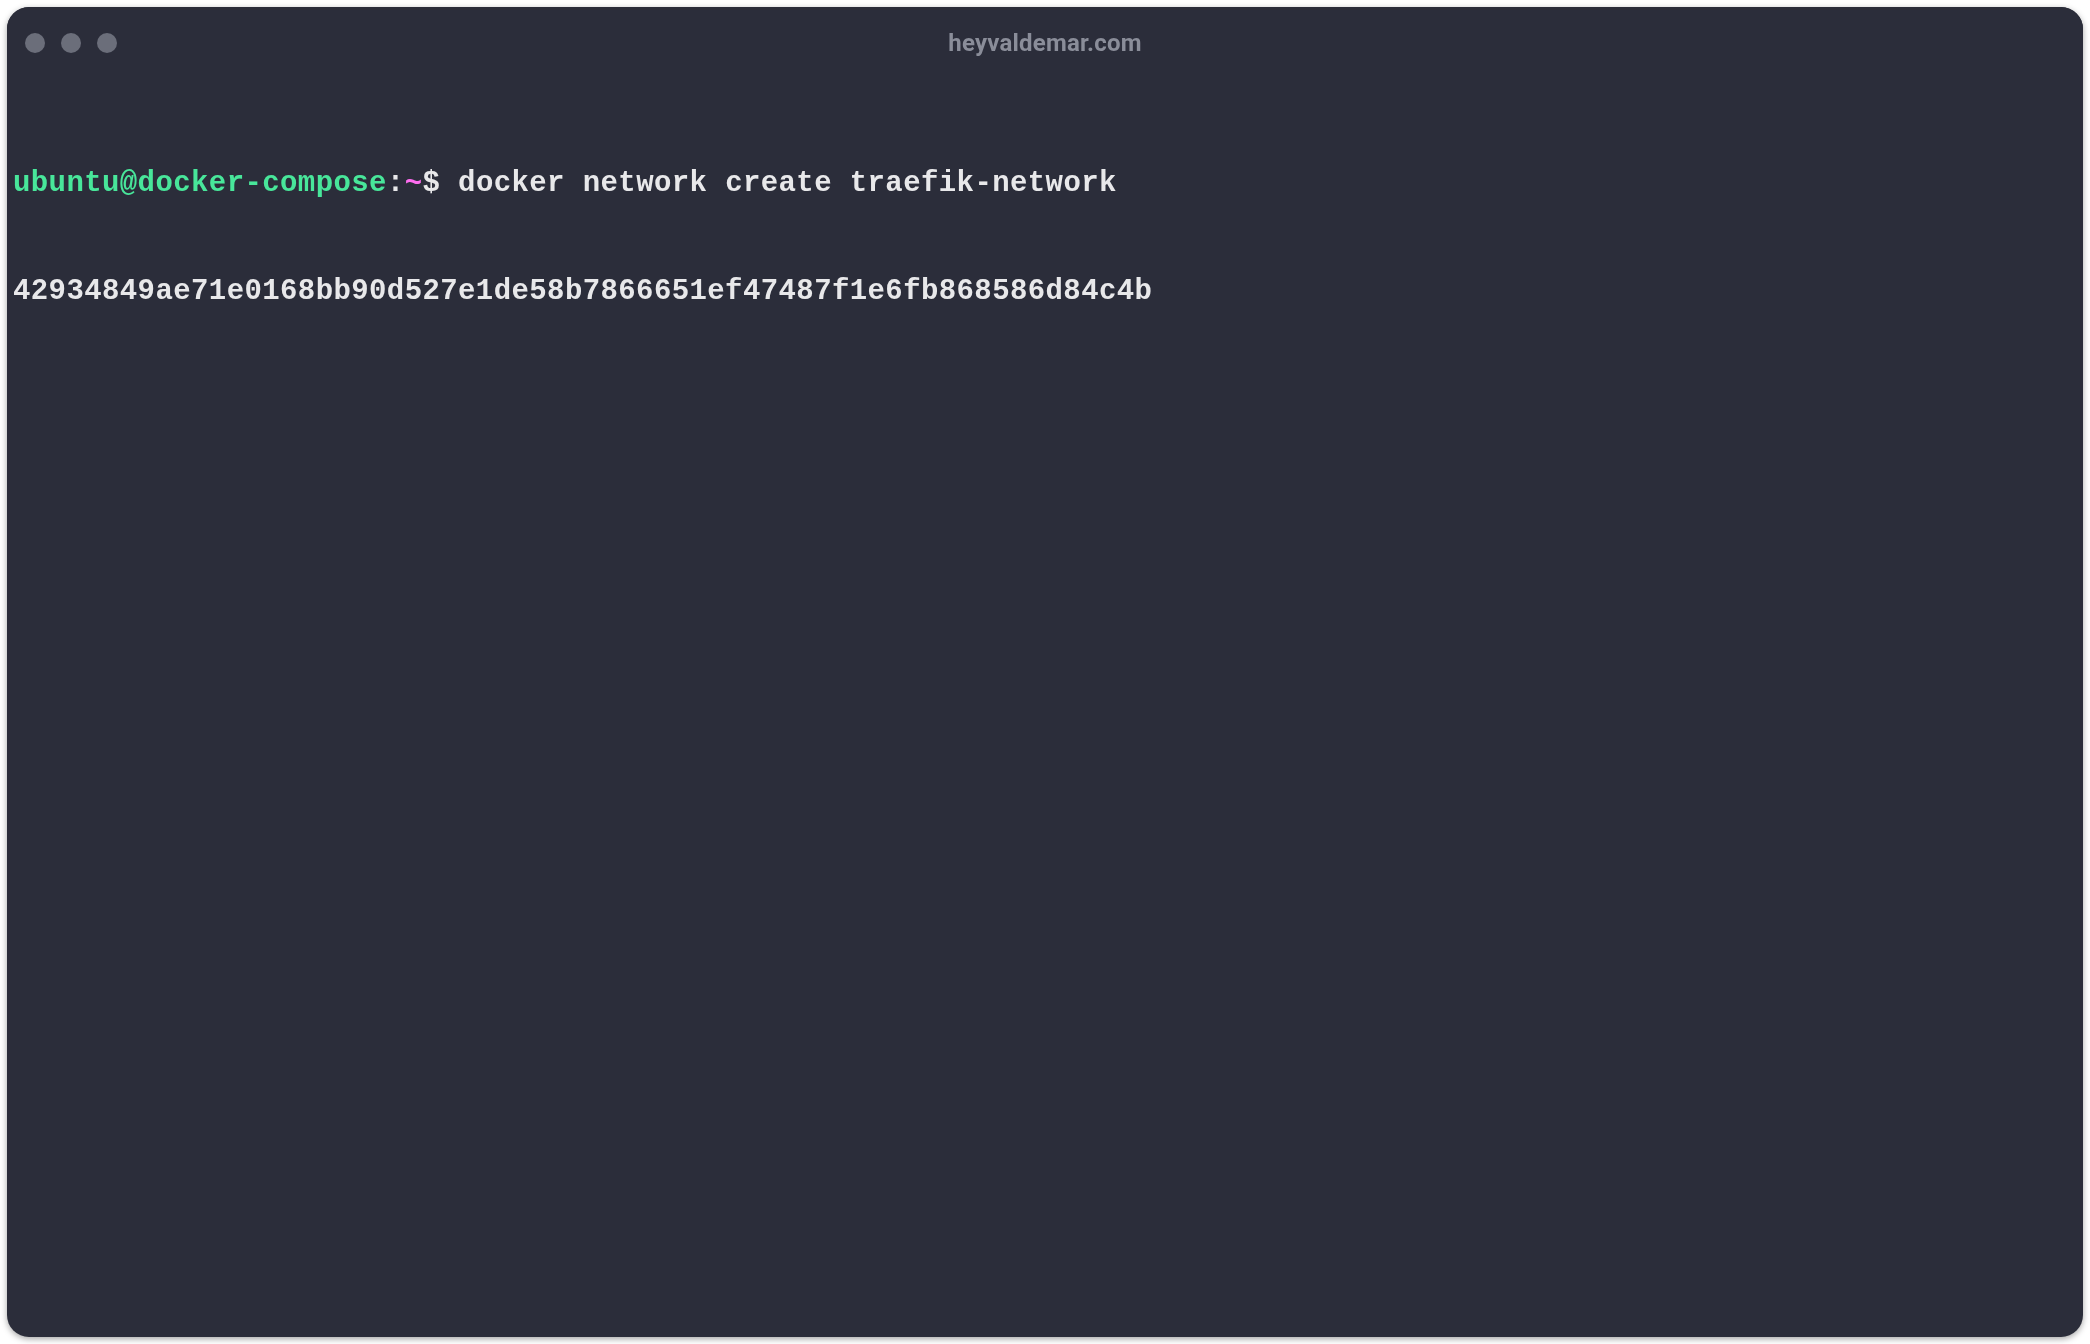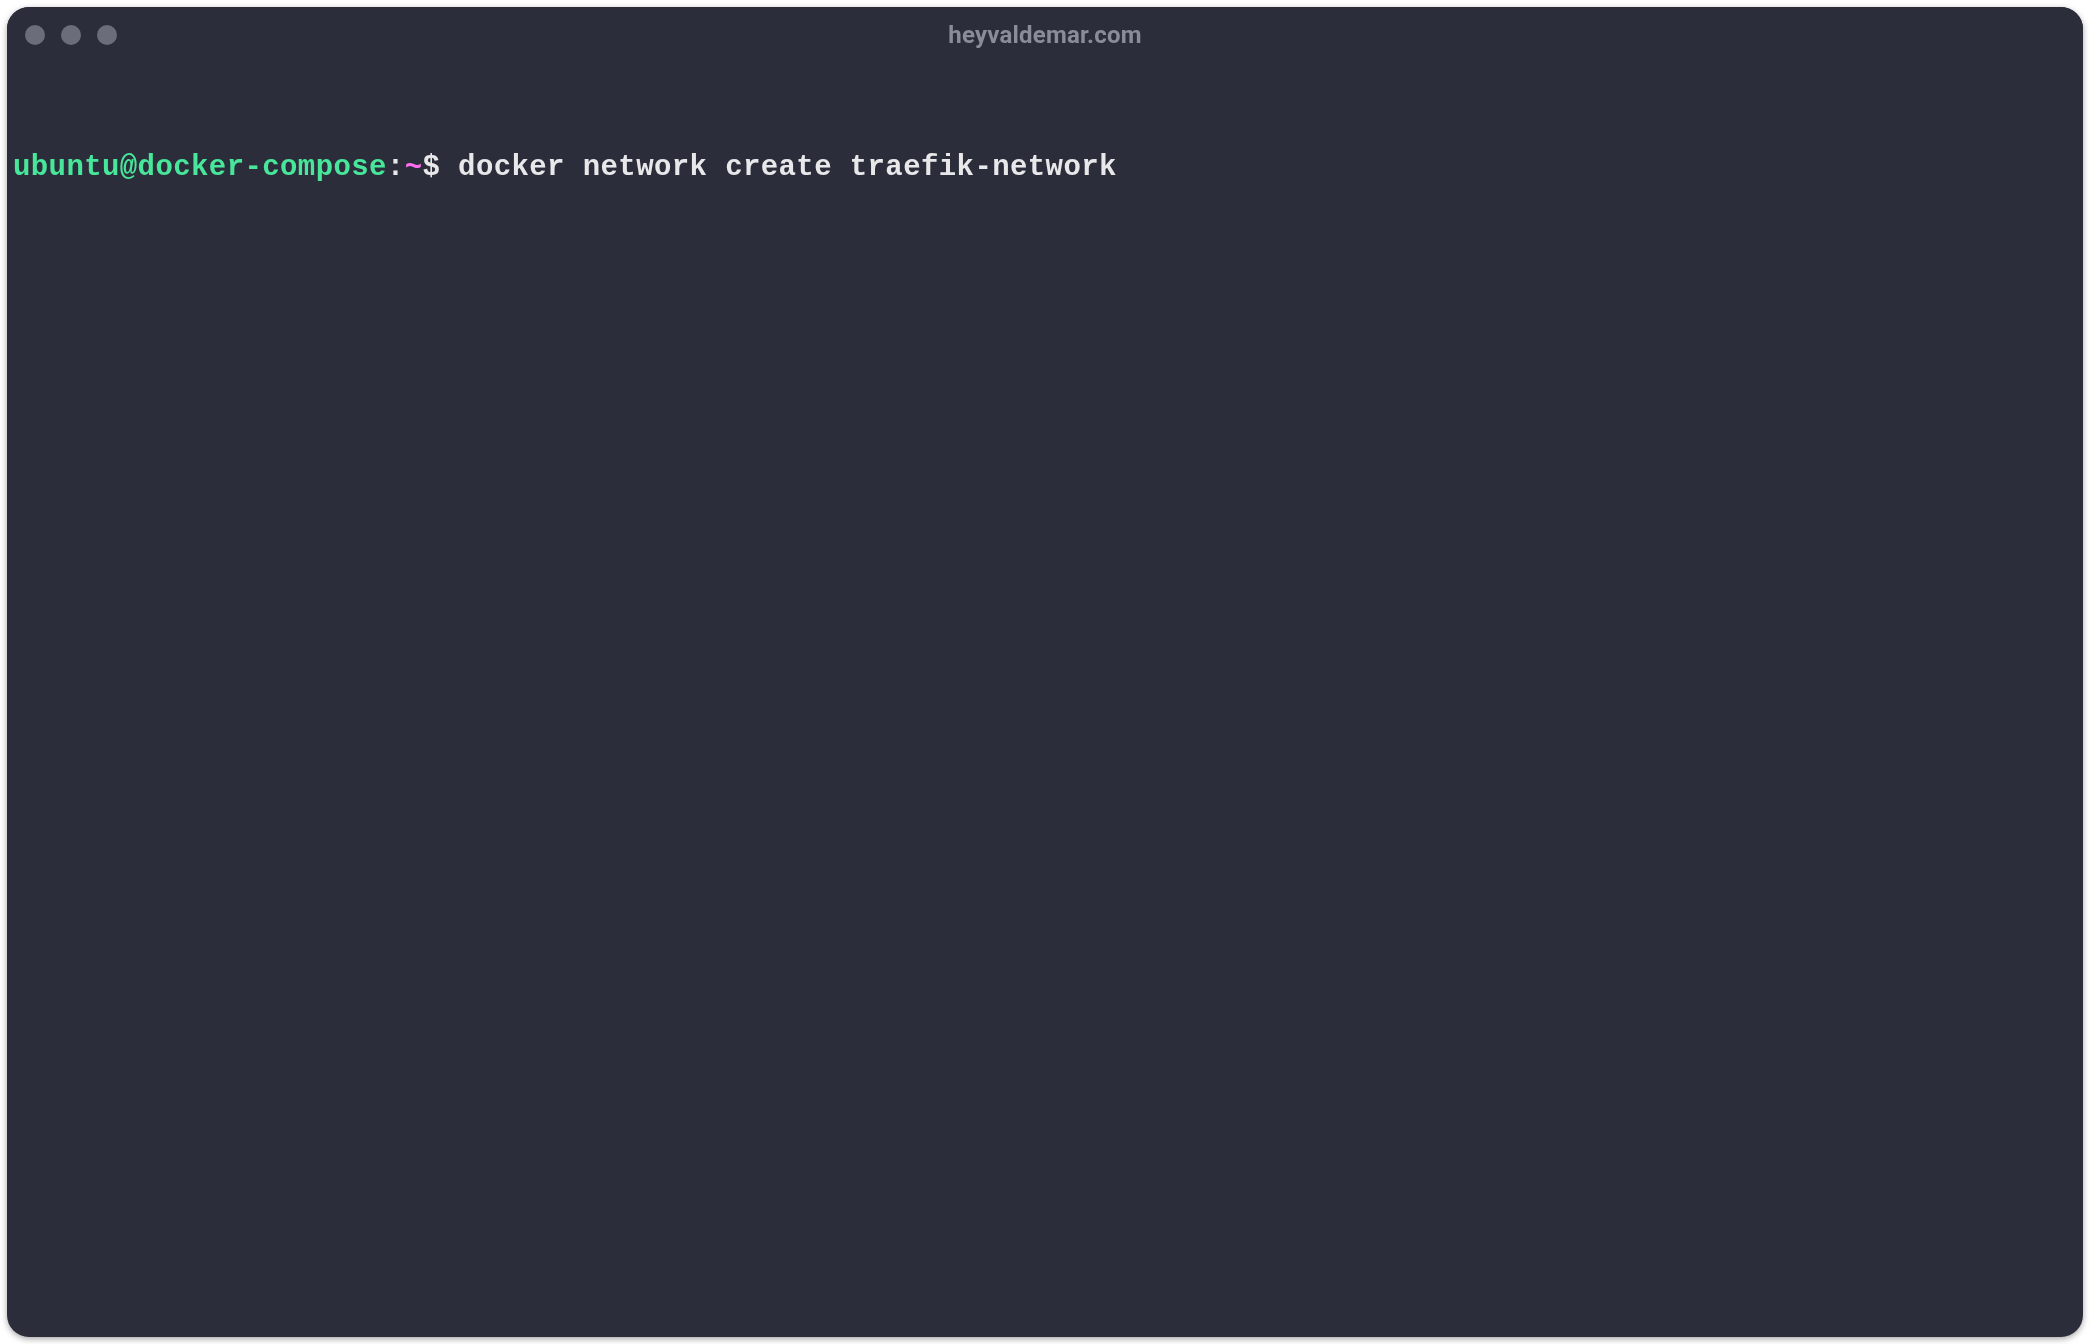--- a/index.html
+++ b/index.html
@@ -33,21 +33,21 @@
     border-radius:22px;
     box-shadow:0 2px 6px rgba(0,0,0,.35);
     overflow:hidden;
   }
   .titlebar{
     height:56px;
     background:var(--titlebar);
     display:flex;
     align-items:center;
     position:relative;
-    padding:0 18px;
+    padding:8px 18px;
     flex:0 0 auto;
   }
   .traffic{
     display:flex;
     gap:16px;
     align-items:center;
   }
   .dot{
     width:20px;height:20px;border-radius:50%;
     background:var(--dot);
@@ -97,15 +97,16 @@
     <div class="traffic">
       <div class="dot"></div>
       <div class="dot"></div>
       <div class="dot"></div>
     </div>
     <div class="title">heyvaldemar.com</div>
   </div>
 
   <div class="term">
     <span class="line"><span class="userhost">ubuntu@docker-compose</span><span class="colon">:</span><span class="path">~</span><span class="dollar">$</span><span class="cmd"> docker network create traefik-network</span></span>
+    <span class="line out">42934849ae71e0168bb90d527e1de58b7866651ef47487f1e6fb868586d84c4b</span>
   </div>
 
 </div>
 
 </body></html>

